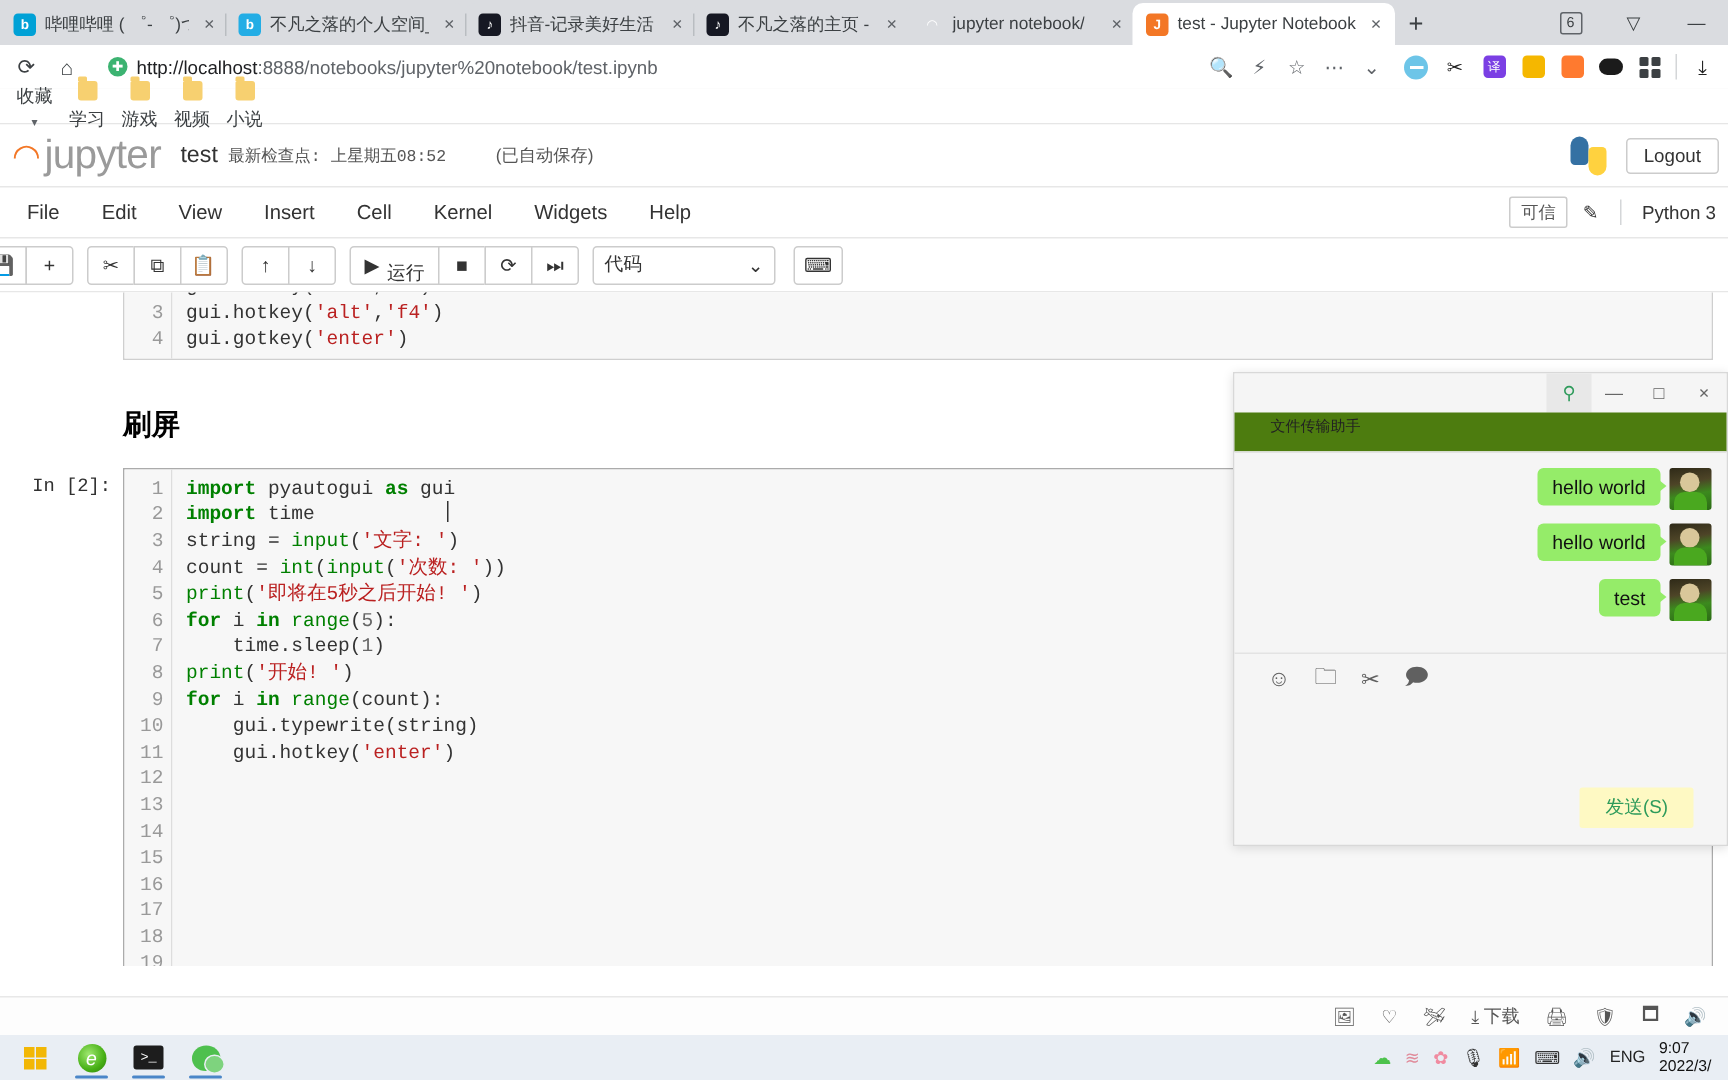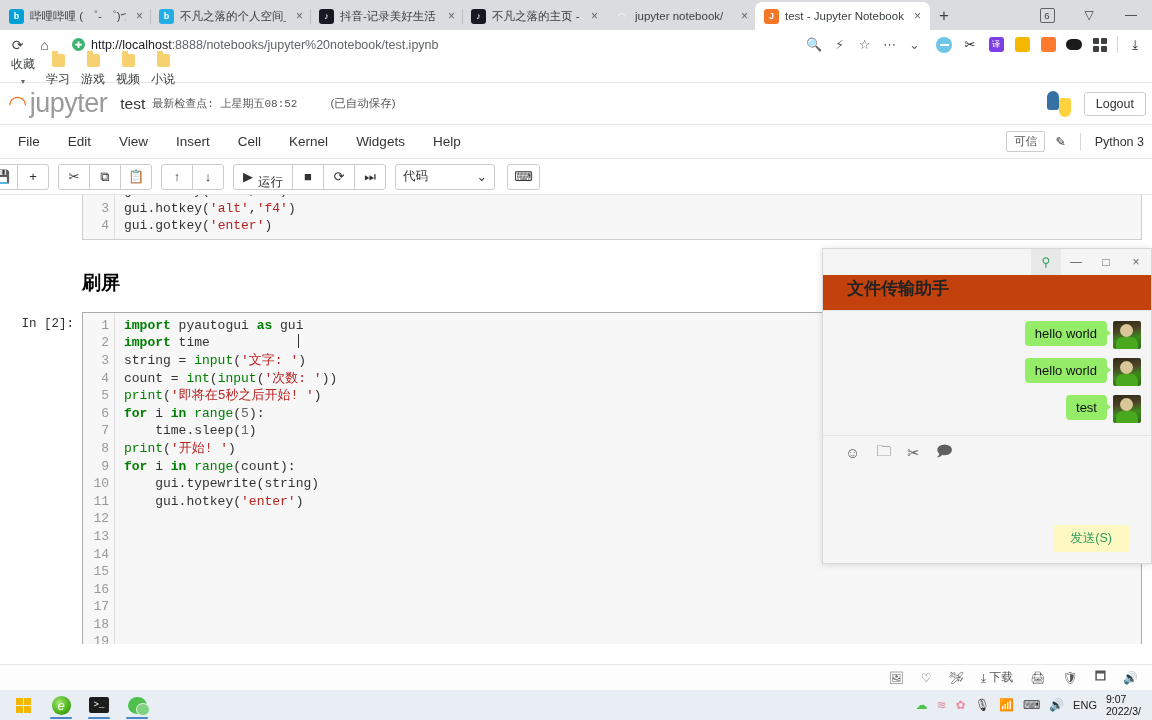--- a/index.html
+++ b/index.html
@@ -205,21 +205,21 @@
     background: #fff;
     display: flex; align-items: center; justify-content: center;
     font-size: 13px; color: #333;
     margin-left: -1px;
     padding: 0 6px;
   }
   .tbtn:first-child { margin-left: 0; border-radius: 3px 0 0 3px; }
   .tbtn:last-child { border-radius: 0 3px 3px 0; }
   .tgroup.single .tbtn { border-radius: 3px; }
   .tsel {
-    height: 26px; width: 100px;
+    height: 26px; width: 122px;
     border: 1px solid #ccc; border-radius: 3px;
     background: #fff;
     display: flex; align-items: center; justify-content: space-between;
     padding: 0 7px; font-size: 12.5px; color: #333;
   }
   .run-label { font-size: 12.5px; margin-left: 5px; margin-top: 12px; }
 
   
   .nb {
     position: relative;
@@ -287,23 +287,22 @@
     display: flex; align-items: center; justify-content: flex-end;
   }
   .wc-tb {
     width: 30px; height: 26px;
     display: flex; align-items: center; justify-content: center;
     font-size: 12px; color: #666;
   }
   .wc-tb.pin { background: #e8e8e8; color: #2e9b5b; }
   .wc-name {
     padding: 2px 0 10px 24px;
-    font-size: 17px; color: #222;
-    background: #c2410c;
-    font-weight: bold;
+    font-size: 10px; color: #222;
+    background: #4d7c0f;
   }
   .wc-msgs {
     flex: 1;
     background: #f5f5f5;
     border-top: 1px solid #e3e3e3;
     padding: 10px 10px 0 10px;
     display: flex; flex-direction: column; gap: 9px;
     overflow: hidden;
   }
   .wc-row { display: flex; justify-content: flex-end; align-items: flex-start; gap: 6px; }

